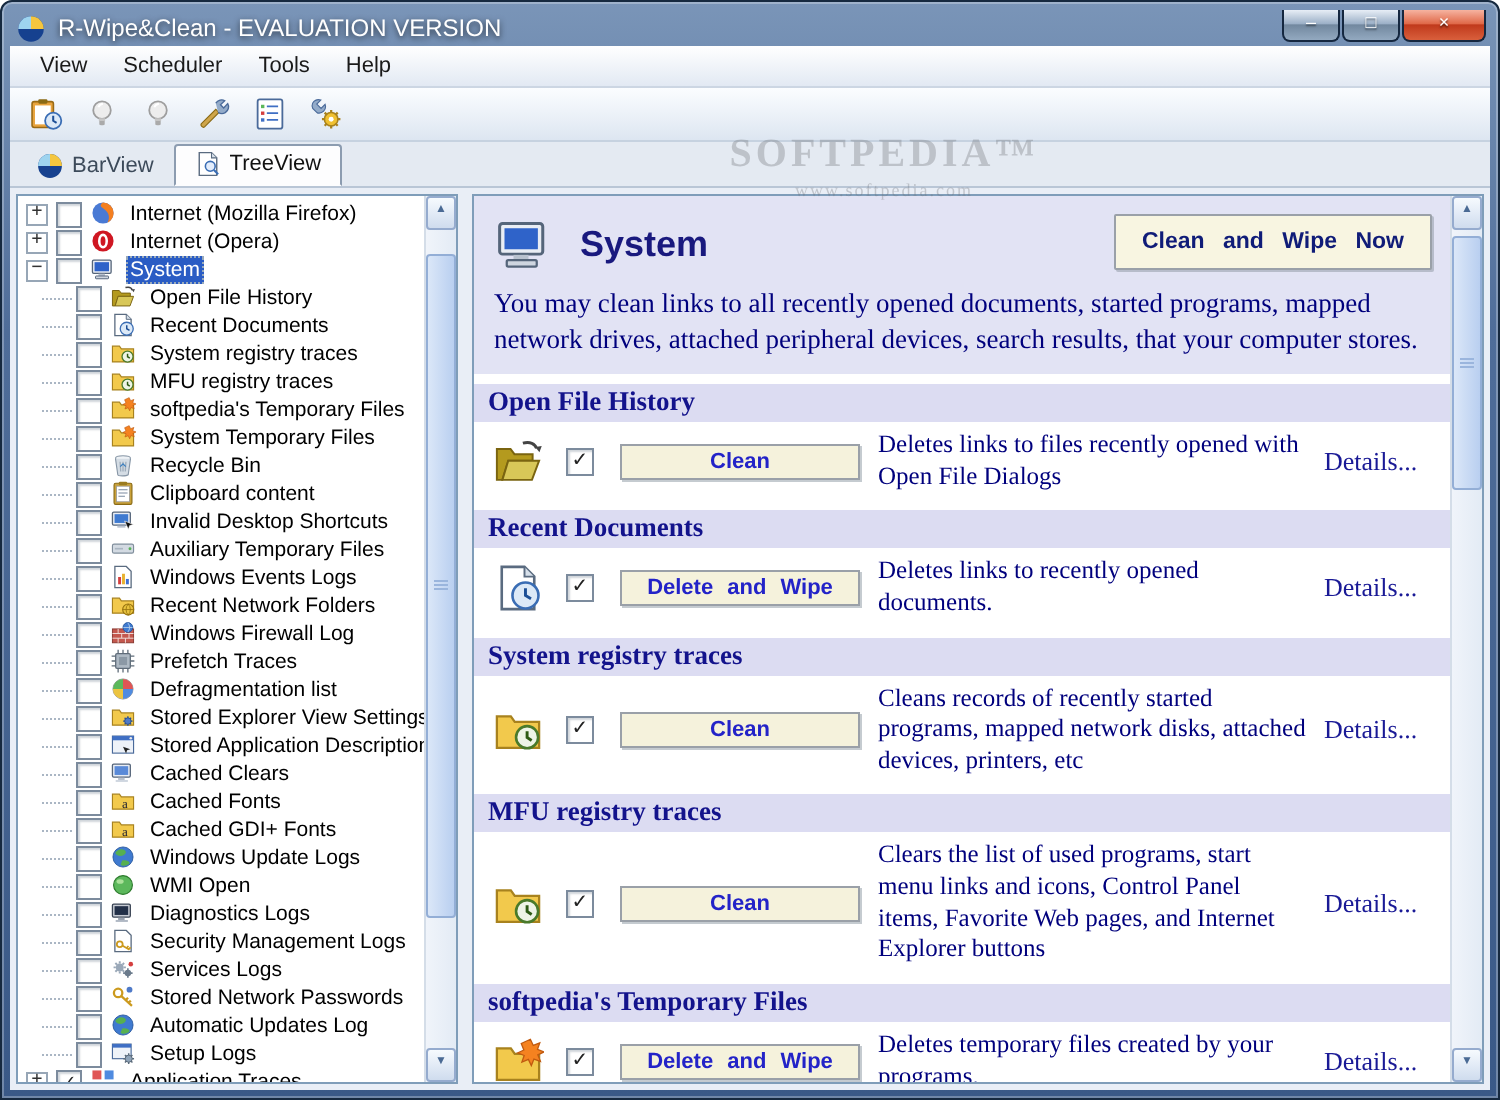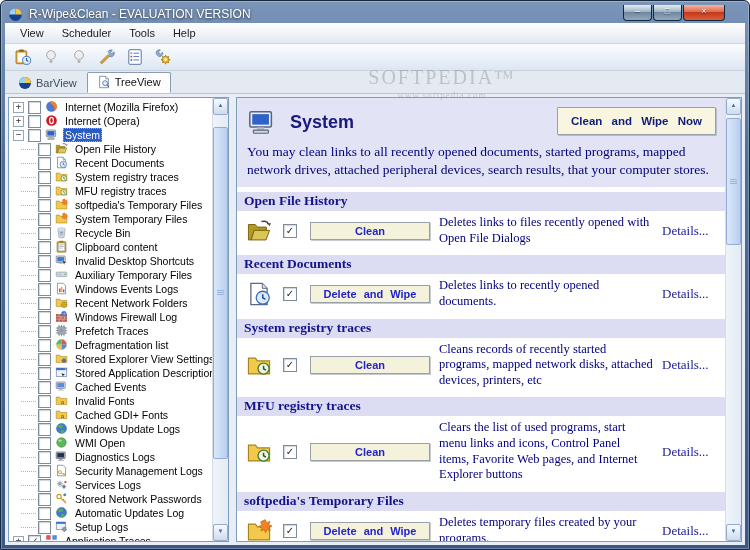--- a/index.html
+++ b/index.html
@@ -1,19 +1,19 @@
 <!DOCTYPE html>
 <html><head>
 <meta charset="utf-8">
 <style>
   html,body{margin:0;padding:0;}
   body{width:750px;height:550px;overflow:hidden;font-family:"Liberation Sans",sans-serif;background:#fff;position:relative;}
   .window{position:absolute;inset:0;background:linear-gradient(180deg,#7a95b8 0%,#4f6d99 30%,#3a5987 100%);border:1px solid #16293f;border-radius:6px 6px 0 0;box-sizing:border-box;box-shadow:inset 0 0 0 1px rgba(255,255,255,.28);}
   
-  .titlebar{height:22px;display:flex;align-items:center;padding:2px 24px 0 7px;}
+  .titlebar{height:22px;display:flex;align-items:center;padding:2px 6px 0 7px;}
   .app-logo{width:15px;height:15px;display:flex;flex:none;}
   .title-text{color:#fff;font-size:12px;margin-left:6px;text-shadow:0 1px 3px rgba(0,0,0,.7);white-space:nowrap;}
   .win-controls{margin-left:auto;display:flex;margin-top:-2px;}
   .win-btn{width:27px;height:15px;margin-left:1px;border:1px solid #15273f;border-top:none;border-radius:0 0 4px 4px;background:linear-gradient(#e7eef6,#9db1c8 45%,#72889f 50%,#93a9c0);color:#fff;font-size:9px;line-height:13px;text-align:center;text-shadow:0 1px 1px rgba(0,0,0,.6);}
   .win-btn.close{width:40px;background:linear-gradient(#f6b3a0,#e06a4a 45%,#c03a1c 50%,#d95f3c);}
   
   .app-body{position:absolute;top:22px;left:4px;right:4px;bottom:4px;background:#e9eef6;display:flex;flex-direction:column;overflow:hidden;}
   .menubar{height:20px;flex:none;background:linear-gradient(#ffffff,#e2e9f3);border-bottom:1px solid #ccd6e3;display:flex;align-items:center;padding-left:6px;font-size:11px;color:#1a1a1a;}
   .menu-item{padding:2px 9px;cursor:default;}
   .toolbar{height:26px;flex:none;background:linear-gradient(#fbfdff,#dde6f1);border-bottom:1px solid #c6d2e0;display:flex;align-items:center;padding-left:5px;}
@@ -51,21 +51,21 @@
   .panel-desc{font-size:13.5px;color:#00007d;margin-top:4px;line-height:1.3;max-width:470px;}
   .section{margin-top:5px;}
   .section-header{background:#dcdcf2;font-size:13.5px;font-weight:bold;color:#13138c;padding:1px 7px 2px;}
   .section-row{display:flex;align-items:center;padding:4px 8px 4px 7px;gap:9px;}
   .s-icon{width:30px;height:26px;flex:none;display:flex;justify-content:center;}
   .s-btn{width:118px;flex:none;background:#f5f2dc;border:1px solid #9aa0a8;box-shadow:1px 1px 0 rgba(150,160,170,.55);font-family:"Liberation Sans",sans-serif;font-size:11px;font-weight:bold;color:#2323c8;text-align:center;padding:2px 0;word-spacing:4px;}
   .s-desc{flex:1;font-size:12.5px;color:#00007d;line-height:1.25;min-width:0;}
   .s-details{flex:none;width:55px;font-size:13px;color:#1a1a96;text-align:left;}
   
   .watermark{position:absolute;left:352px;top:66px;width:180px;text-align:center;pointer-events:none;z-index:50;font-family:"Liberation Serif",serif;color:#6e7076;opacity:.32;}
-  .wm-title{font-size:20px;font-weight:normal;letter-spacing:2px;}
+  .wm-title{font-size:20px;font-weight:bold;letter-spacing:2px;}
   .wm-sub{font-size:9px;letter-spacing:1px;margin-top:1px;}
 </style>
 </head>
 <body>
 
 <div class="window">
   <div class="titlebar">
     <span class="app-logo">
         <svg viewBox="0 0 16 16" width="15" height="15">
           <circle cx="8" cy="8" r="6.8" fill="#16418f"></circle>
@@ -427,32 +427,32 @@
               <span class="guide"></span>
               <span class="cb"></span>
               <span class="t-icon">
                 <svg viewBox="0 0 16 16" width="13" height="13">
                   <rect x="1.5" y="2.5" width="11" height="8" rx=".8" fill="#e9edf4" stroke="#55657a" stroke-width=".8"></rect>
                   <rect x="2.8" y="3.8" width="8.4" height="5.4" fill="#5a8ad8"></rect>
                   <rect x="5" y="10.9" width="4" height="1.4" fill="#b9c2cf"></rect>
                   <rect x="3.5" y="12.3" width="7.5" height="1.2" fill="#cfd6e0"></rect>
                 </svg>
               </span>
-              <span class="t-label">Cached Events</span>
+              <span class="t-label">Cached Clears</span>
             </div>
             <div class="tree-row">
               <span class="guide"></span>
               <span class="cb"></span>
               <span class="t-icon">
                 <svg viewBox="0 0 16 16" width="13" height="13">
                   <path d="M1.5 13V3.8h4.3l1.2 1.7h7.5V13z" fill="#f2c94c" stroke="#a8821e" stroke-width=".7"></path>
                   <text x="9.2" y="12.3" font-size="8" fill="#223" text-anchor="middle" font-family="serif">a</text>
                 </svg>
               </span>
-              <span class="t-label">Invalid Fonts</span>
+              <span class="t-label">Cached Fonts</span>
             </div>
             <div class="tree-row">
               <span class="guide"></span>
               <span class="cb"></span>
               <span class="t-icon">
                 <svg viewBox="0 0 16 16" width="13" height="13">
                   <path d="M1.5 13V3.8h4.3l1.2 1.7h7.5V13z" fill="#f2c94c" stroke="#a8821e" stroke-width=".7"></path>
                   <text x="9.2" y="12.3" font-size="8" fill="#223" text-anchor="middle" font-family="serif">a</text>
                 </svg>
               </span>

